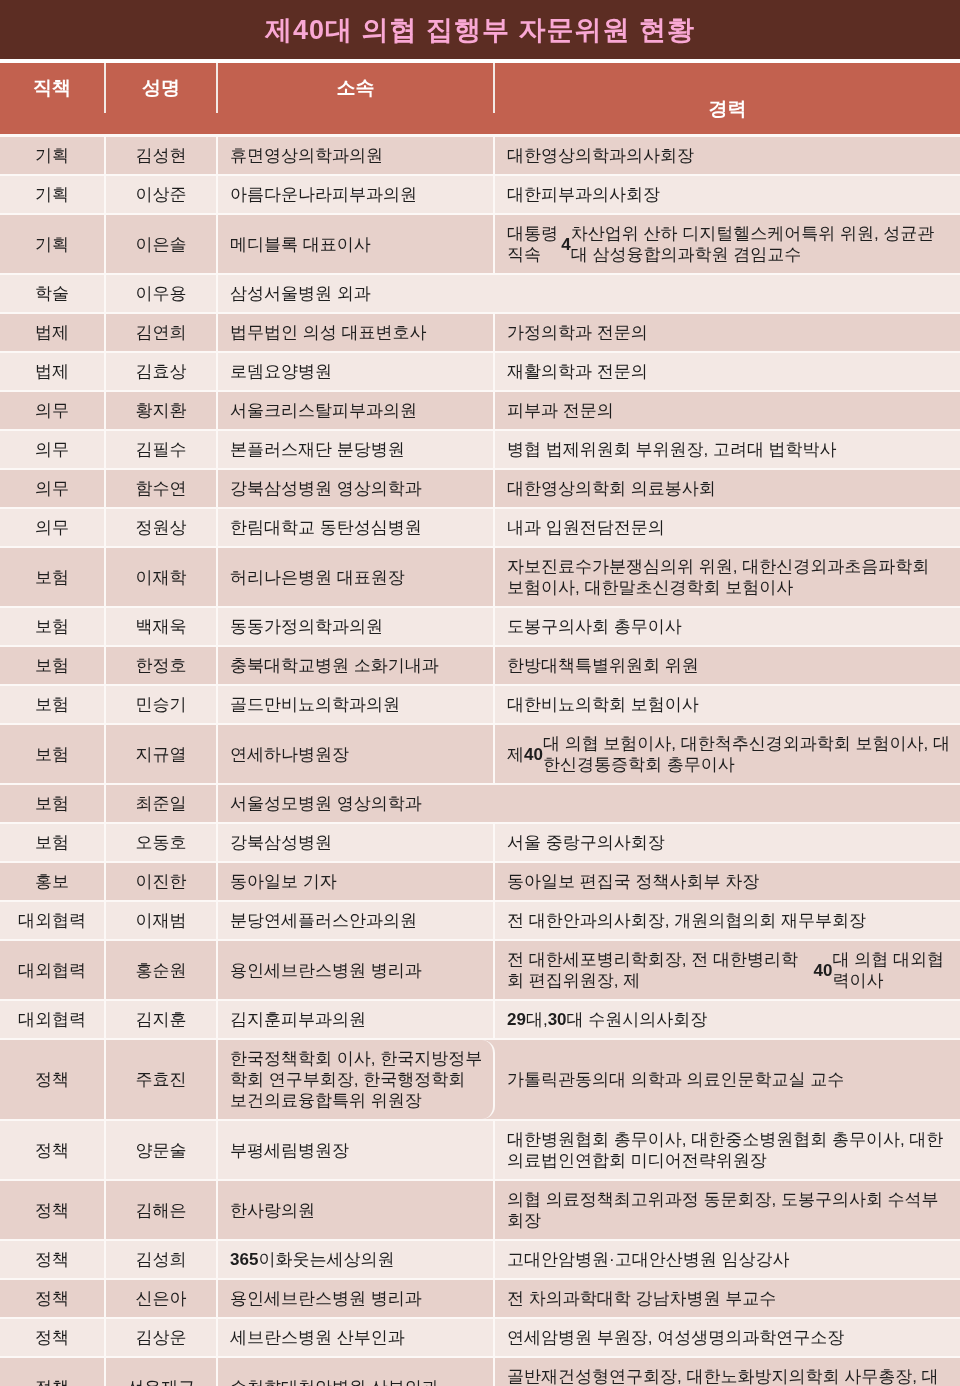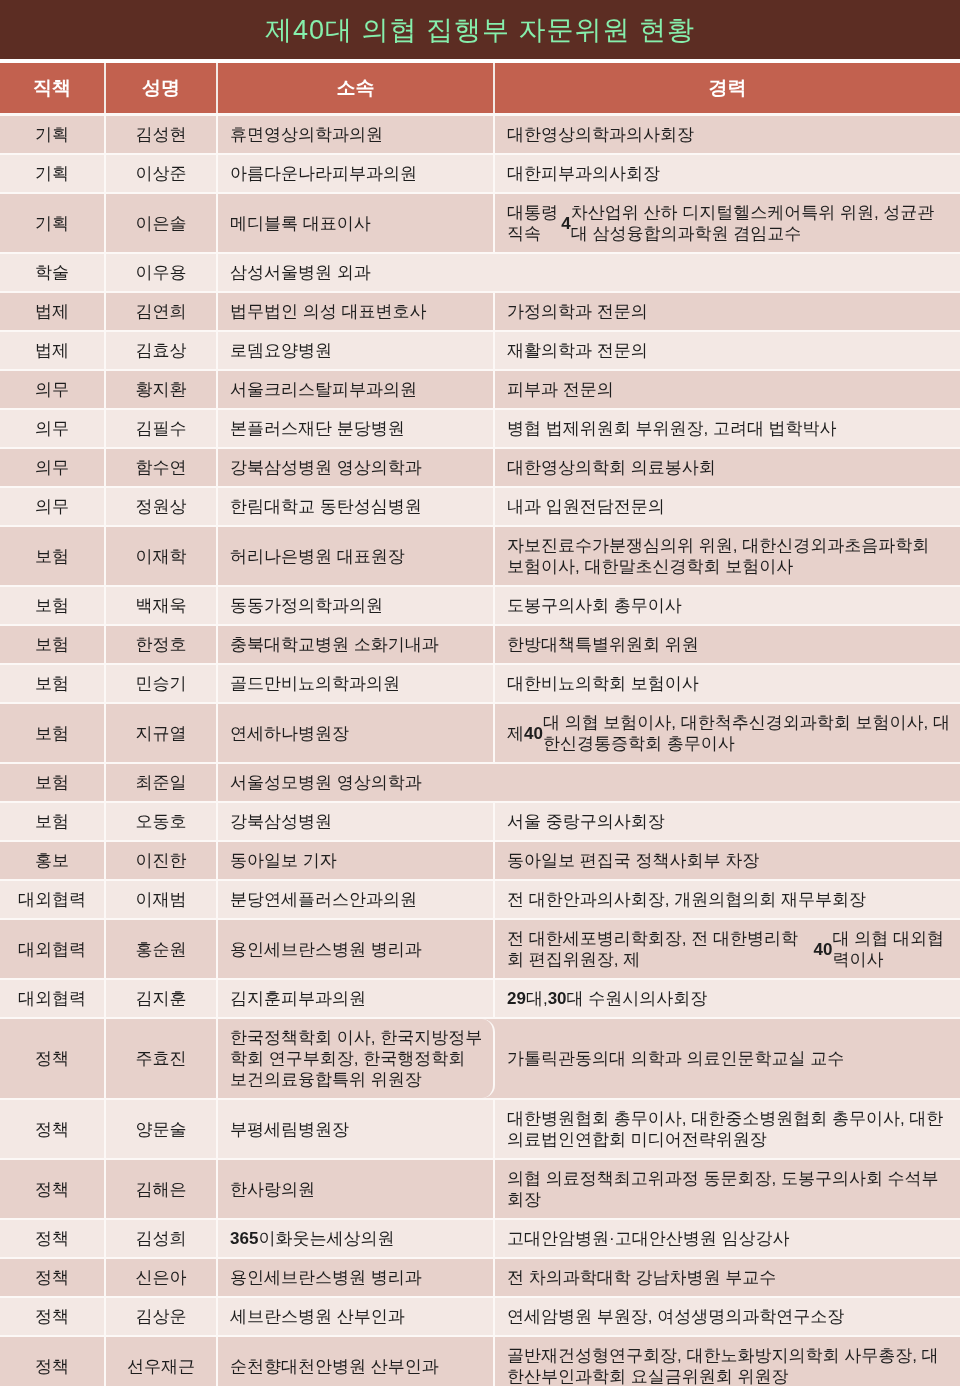--- a/index.html
+++ b/index.html
@@ -22,42 +22,42 @@
   .page{width:960px;}
 
   
   .title-bar{
     height:59px;
     background:var(--title-bg);
     border-bottom:4px solid #ffffff;
     display:flex;align-items:center;justify-content:center;
   }
   .title-bar .title-text{
-    color:#86efac;
+    color:#f9a8d4;
     font-size:27px;
-    font-weight:normal;
+    font-weight:bold;
     letter-spacing:1px;
   }
 
   
   .header-row{
     display:grid;
     grid-template-columns:106px 112px 277px 1fr;
     background:var(--header-bg);
     border-bottom:3px solid var(--separator);
   }
   .header-cell{
     height:50px;
     display:flex;align-items:center;justify-content:center;
     color:var(--header-text);
     font-size:19px;
     font-weight:bold;
     border-right:2px solid #f3e9e5;
   }
-  .header-cell:last-child{border-right:none;}
+  .header-cell:last-child{border-right:none;margin-top:21px;}
 
   
   .row{
     display:grid;
     grid-template-columns:106px 112px 277px 1fr;
     border-bottom:2px solid var(--separator);
     font-size:17px;
     line-height:21px;
   }
   .row.dark{background:var(--row-dark);}

